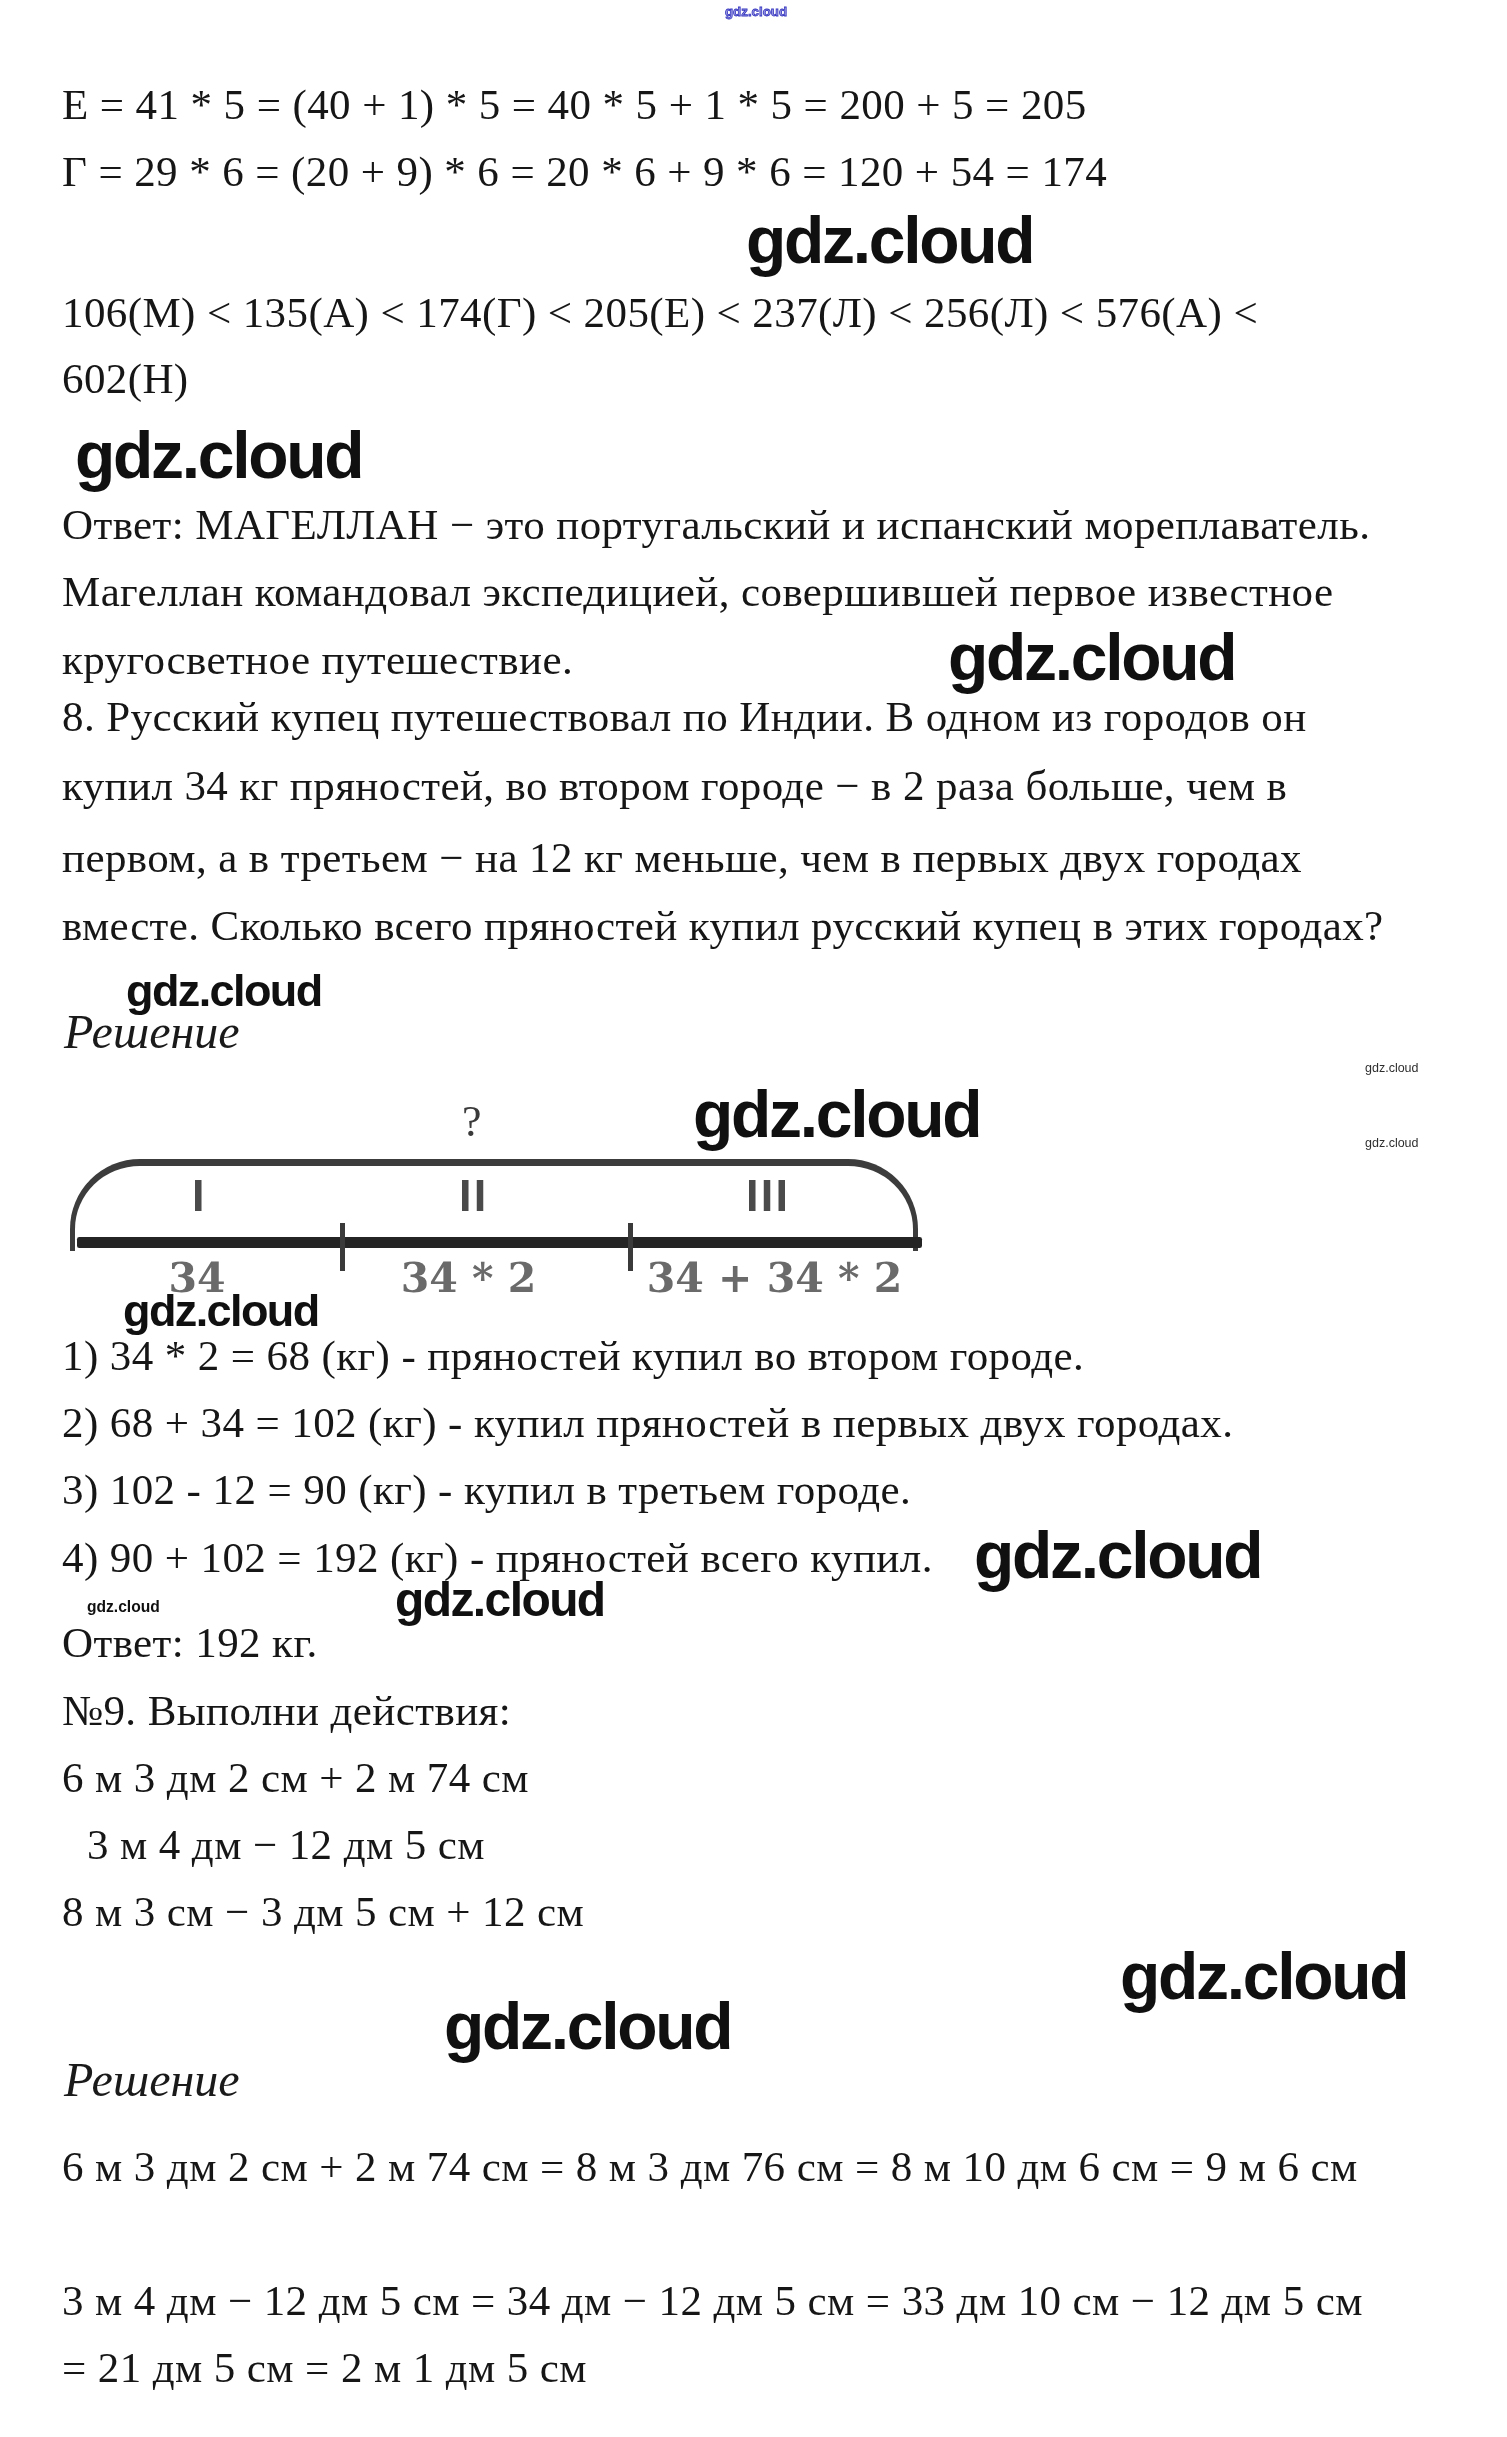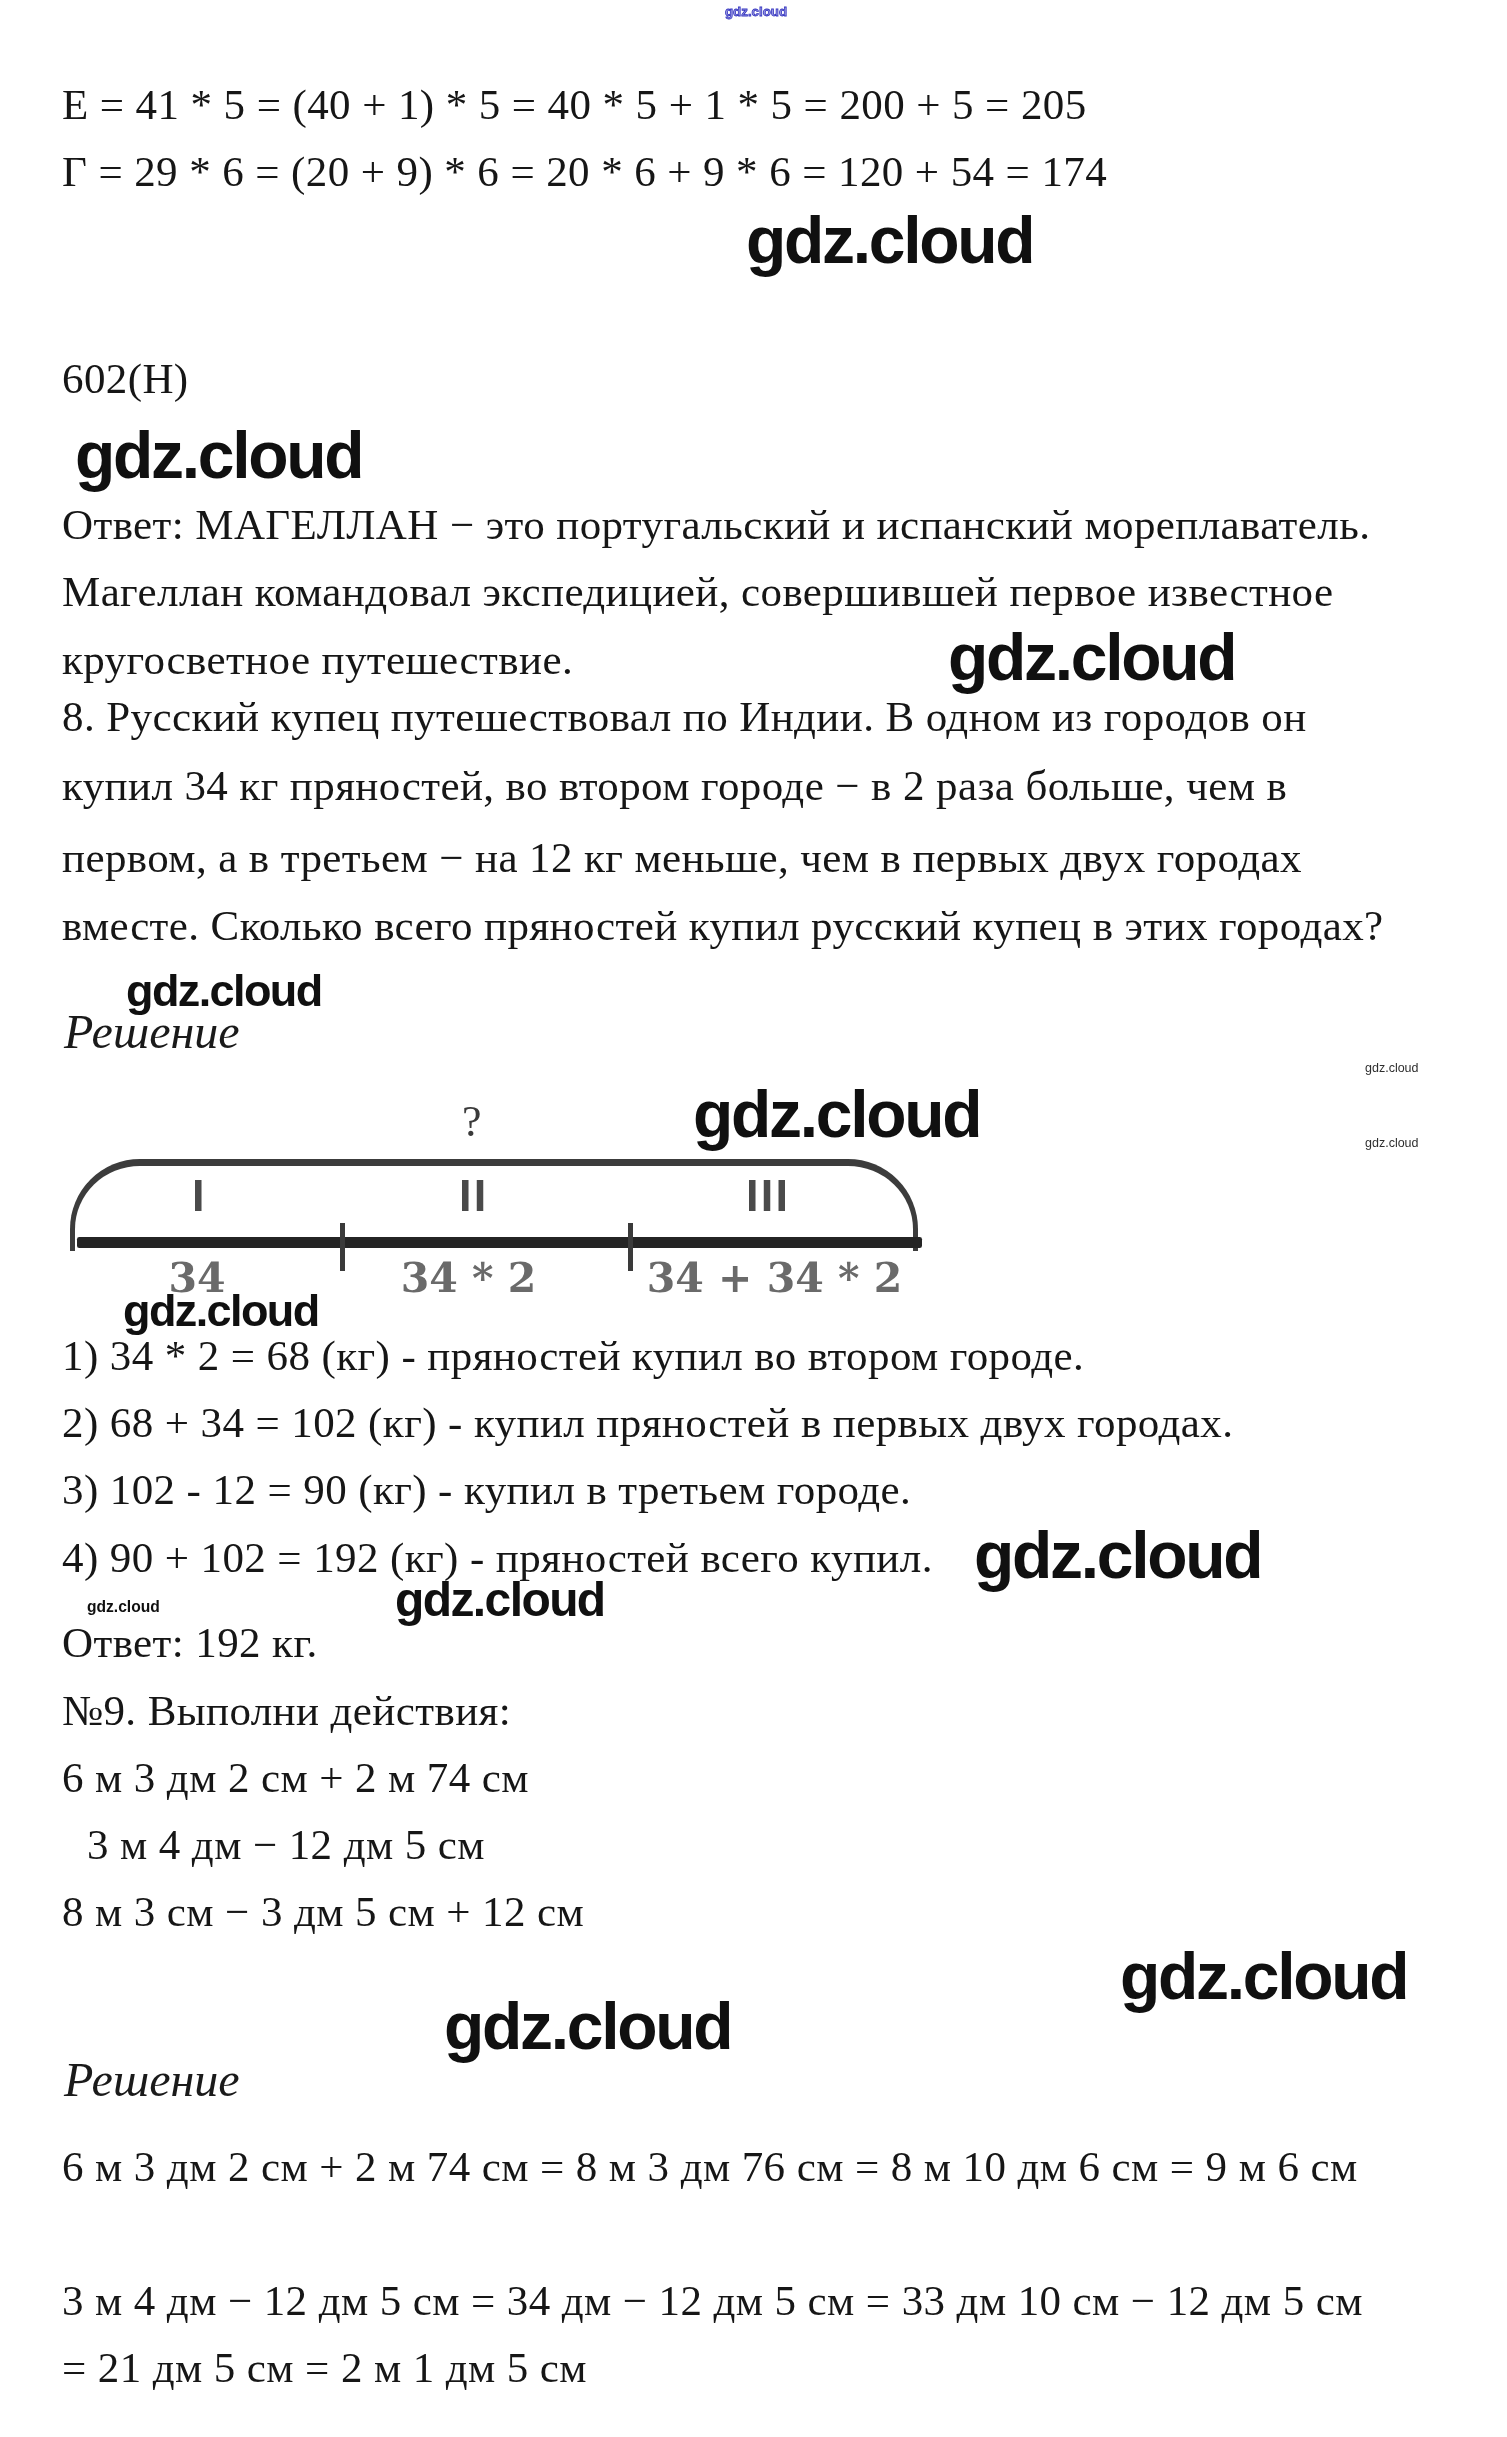--- a/index.html
+++ b/index.html
@@ -95,20 +95,21 @@
   <span class="wm wm-small-gray" style="left:1365px;top:1137px;">gdz.cloud</span>
   <span class="wm wm-med" style="left:123px;top:1287px;">gdz.cloud</span>
   <span class="wm wm-big" style="left:974px;top:1520px;">gdz.cloud</span>
   <span class="wm wm-med" style="left:395px;top:1574px;font-size:48px;">gdz.cloud</span>
   <span class="wm wm-tiny" style="left:87px;top:1598px;">gdz.cloud</span>
   <span class="wm wm-big" style="left:1120px;top:1941px;">gdz.cloud</span>
   <span class="wm wm-big" style="left:444px;top:1991px;">gdz.cloud</span>
 
   <div class="t" style="top:81px;">Е = 41 * 5 = (40 + 1) * 5 = 40 * 5 + 1 * 5 = 200 + 5 = 205</div>
   <div class="t" style="top:148px;">Г = 29 * 6 = (20 + 9) * 6 = 20 * 6 + 9 * 6 = 120 + 54 = 174</div>
+  <div class="t" style="top:289px;">106(М) &lt; 135(А) &lt; 174(Г) &lt; 205(Е) &lt; 237(Л) &lt; 256(Л) &lt; 576(А) &lt;</div>
   <div class="t" style="top:355px;">602(Н)</div>
   <div class="t" style="top:501px;">Ответ: МАГЕЛЛАН − это португальский и испанский мореплаватель.</div>
   <div class="t" style="top:568px;">Магеллан командовал экспедицией, совершившей первое известное</div>
   <div class="t" style="top:636px;">кругосветное путешествие.</div>
 
   <div class="t" style="top:693px;">8. Русский купец путешествовал по Индии. В одном из городов он</div>
   <div class="t" style="top:762px;">купил 34 кг пряностей, во втором городе − в 2 раза больше, чем в</div>
   <div class="t" style="top:834px;">первом, а в третьем − на 12 кг меньше, чем в первых двух городах</div>
   <div class="t" style="top:902px;">вместе. Сколько всего пряностей купил русский купец в этих городах?</div>
 

